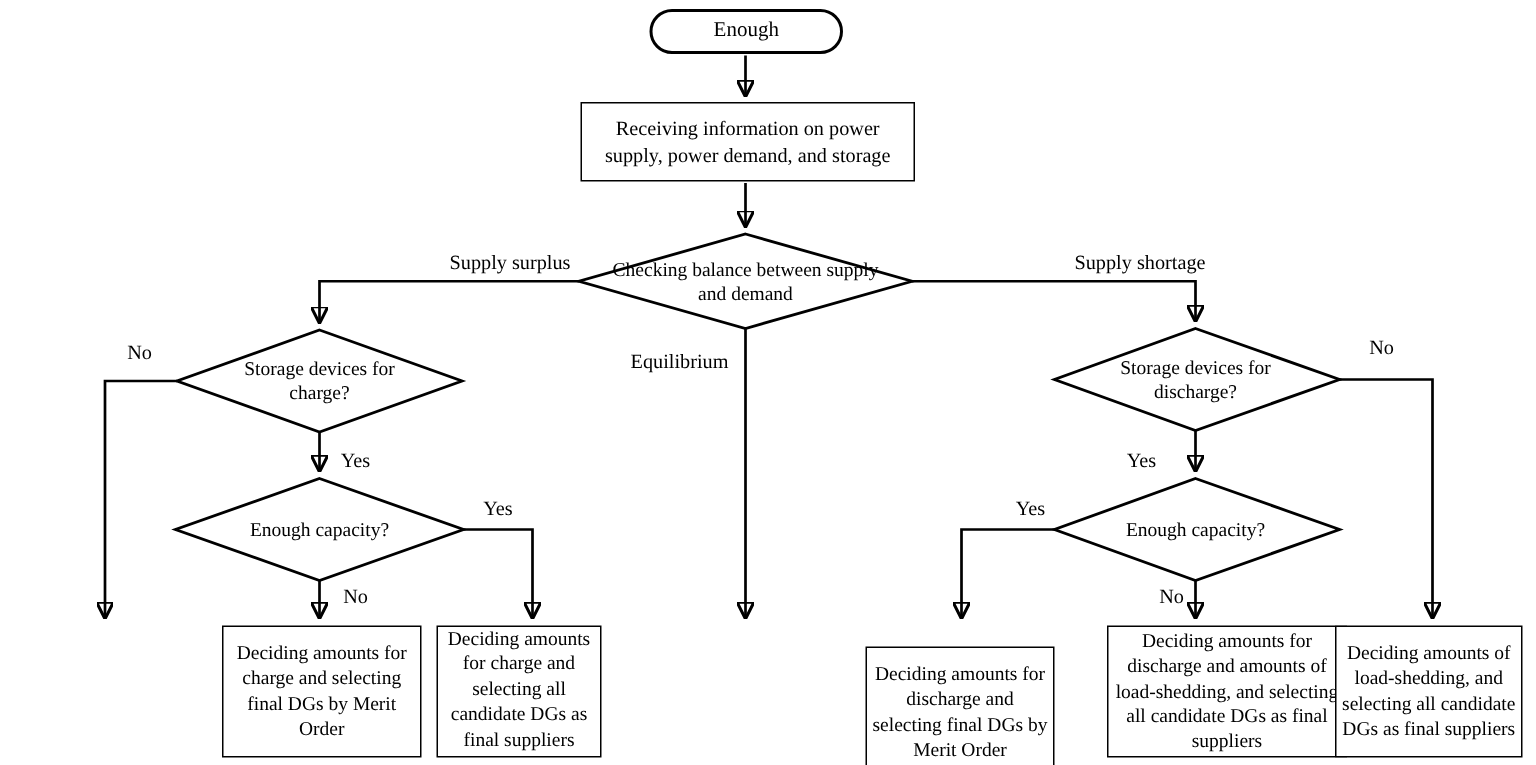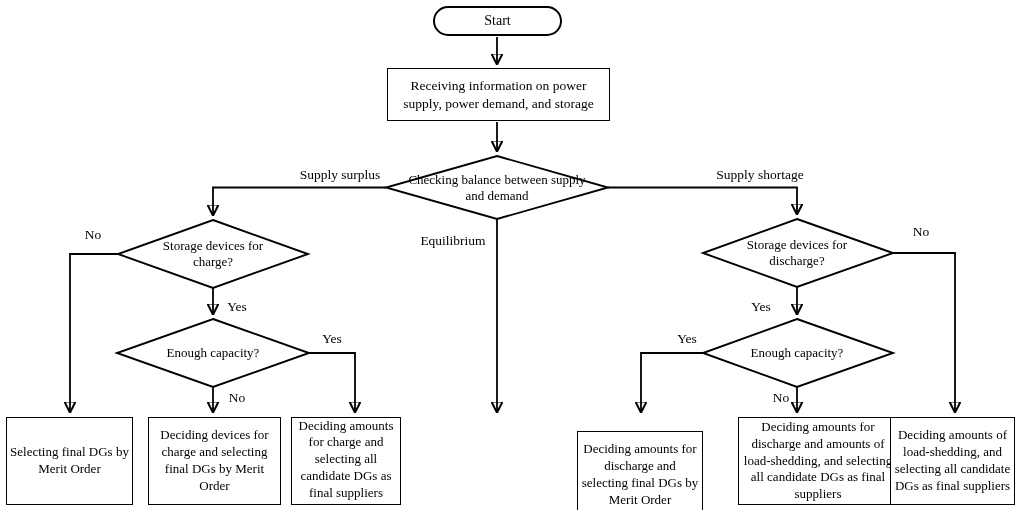--- a/index.html
+++ b/index.html
@@ -67,38 +67,35 @@
     <path d="M213,288 V313" marker-end="url(#arrow)"></path>
     <path d="M309,353 H355 V411" marker-end="url(#arrow)"></path>
     <path d="M213,387 V411" marker-end="url(#arrow)"></path>
     <path d="M893,253 H955 V411" marker-end="url(#arrow)"></path>
     <path d="M797,287 V313" marker-end="url(#arrow)"></path>
     <path d="M703,353 H641 V411" marker-end="url(#arrow)"></path>
     <path d="M797,387 V411" marker-end="url(#arrow)"></path>
   </svg>
 
   <div class="node terminal" style="left:433px;top:6px;width:129px;height:30px;">
-    <span>Start</span>
+    <span>Enough</span>
   </div>
 
   <div class="node rect process" style="left:387px;top:68px;width:223px;height:53px;">
     <span>Receiving information on power supply, power demand, and storage</span>
   </div>
 
   <div class="dtext" style="left:407px;top:162px;width:180px;height:52px;">Checking balance between supply and demand</div>
   <div class="dtext" style="left:153px;top:228px;width:120px;height:52px;">Storage devices for charge?</div>
   <div class="dtext" style="left:143px;top:328px;width:140px;height:50px;">Enough capacity?</div>
   <div class="dtext" style="left:732px;top:227px;width:130px;height:52px;">Storage devices for discharge?</div>
   <div class="dtext" style="left:727px;top:328px;width:140px;height:50px;">Enough capacity?</div>
 
-  <div class="node rect outcome" style="left:6px;top:417px;width:127px;height:88px;">
-    <span>Selecting final DGs by Merit Order</span>
-  </div>
   <div class="node rect outcome" style="left:148px;top:417px;width:133px;height:88px;">
-    <span>Deciding devices for charge and selecting final DGs by Merit Order</span>
+    <span>Deciding amounts for charge and selecting final DGs by Merit Order</span>
   </div>
   <div class="node rect outcome" style="left:291px;top:417px;width:110px;height:88px;align-items:flex-end;">
     <span>Deciding amounts for charge and selecting all candidate DGs as final suppliers</span>
   </div>
   <div class="node rect outcome" style="left:577px;top:417px;width:126px;height:88px;margin-top:14px;">
     <span>Deciding amounts for discharge and selecting final DGs by Merit Order</span>
   </div>
   <div class="node rect outcome" style="left:718px;top:417px;width:160px;height:88px;margin-left:20px;">
     <span>Deciding amounts for discharge and amounts of load-shedding, and selecting all candidate DGs as final suppliers</span>
   </div>

